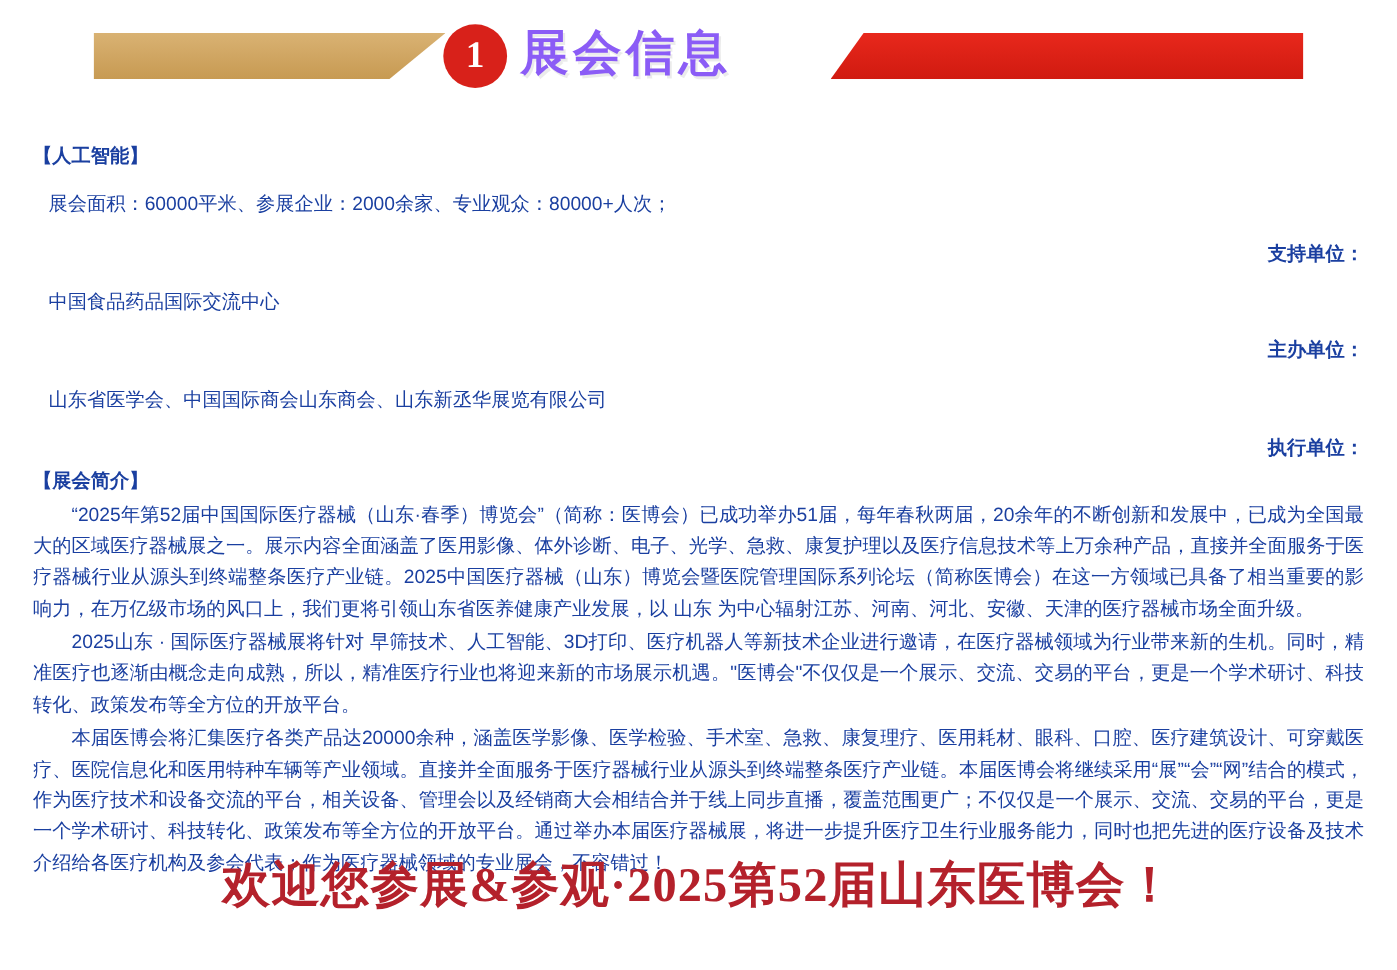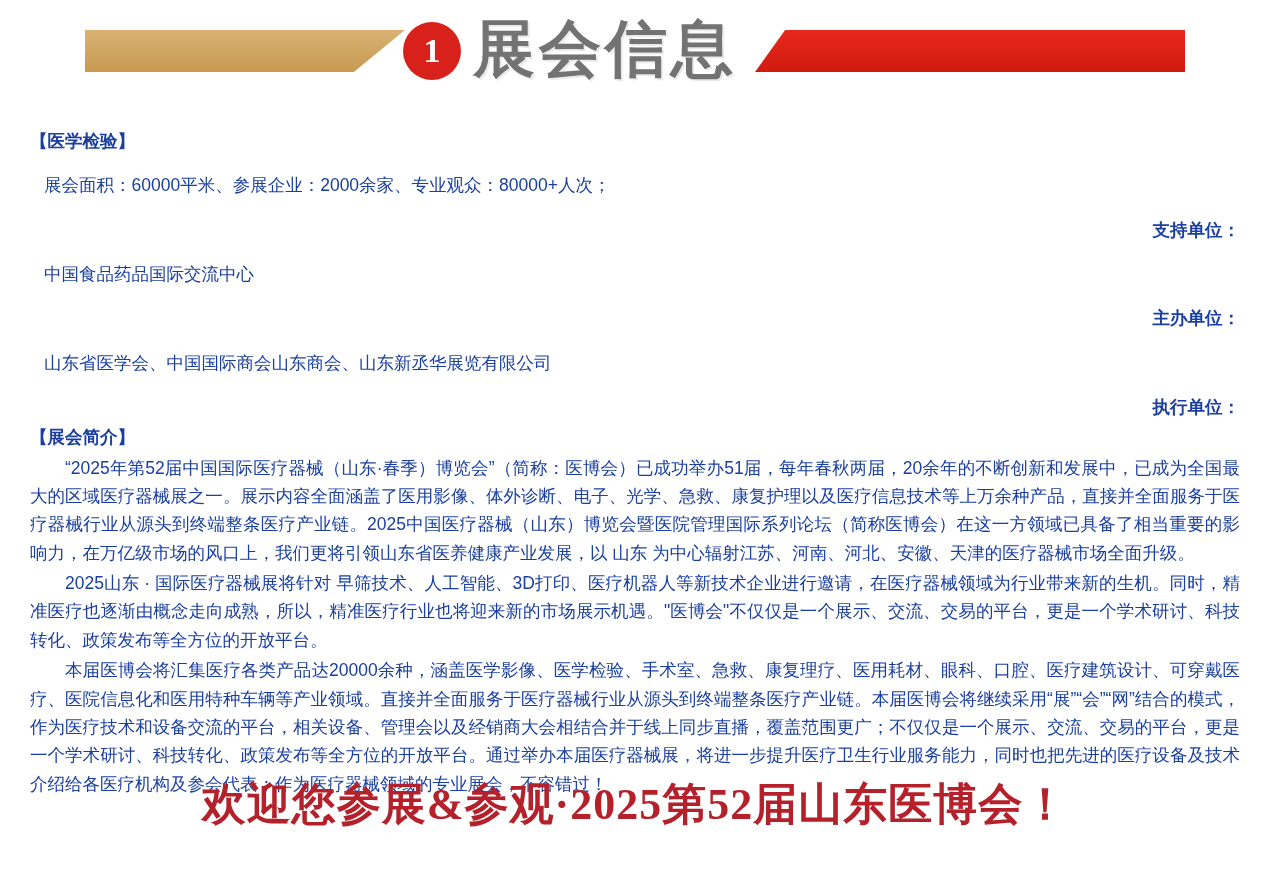--- a/index.html
+++ b/index.html
@@ -59,23 +59,23 @@
     font-weight: bold;
     display: flex;
     align-items: center;
     justify-content: center;
     font-family: "Liberation Serif", serif;
   }
   .banner-title {
     position: absolute;
     left: 388px;
     top: 0px;
-    font-size: 62px;
+    font-size: 44px;
     font-weight: bold;
-    color: #737373;
+    color: #8b5cf6;
     letter-spacing: 4px;
     line-height: 62px;
     text-shadow: 2px 2px 0 rgba(0,0,0,0.08);
   }
 
   
   .content {
     padding: 8px 30px 0 30px;
     font-size: 17.5px;
     line-height: 1.62;
@@ -127,21 +127,21 @@
   <div class="banner-inner">
     <div class="gold-bar"></div>
     <div class="red-bar"></div>
     <div class="circle-num">1</div>
     <div class="banner-title">展会信息</div>
   </div>
 </div>
 
 <div class="content">
 
-  <p class="section-head">【医学检验】</p>
+  <p class="section-head">【人工智能】</p>
   <p class="line">展会面积：60000平米、参展企业：2000余家、专业观众：80000+人次；</p>
 
   <p class="sub-label">支持单位：</p>
   <p class="line">中国食品药品国际交流中心</p>
   <p class="sub-label">主办单位：</p>
   <p class="line">山东省医学会、中国国际商会山东商会、山东新丞华展览有限公司</p>
   <p class="sub-label">执行单位：</p>
 
   <p class="section-head">【展会简介】</p>
   <p class="para">“2025年第52届中国国际医疗器械（山东·春季）博览会”（简称：医博会）已成功举办51届，每年春秋两届，20余年的不断创新和发展中，已成为全国最大的区域医疗器械展之一。展示内容全面涵盖了医用影像、体外诊断、电子、光学、急救、康复护理以及医疗信息技术等上万余种产品，直接并全面服务于医疗器械行业从源头到终端整条医疗产业链。2025中国医疗器械（山东）博览会暨医院管理国际系列论坛（简称医博会）在这一方领域已具备了相当重要的影响力，在万亿级市场的风口上，我们更将引领山东省医养健康产业发展，以 山东 为中心辐射江苏、河南、河北、安徽、天津的医疗器械市场全面升级。</p>

